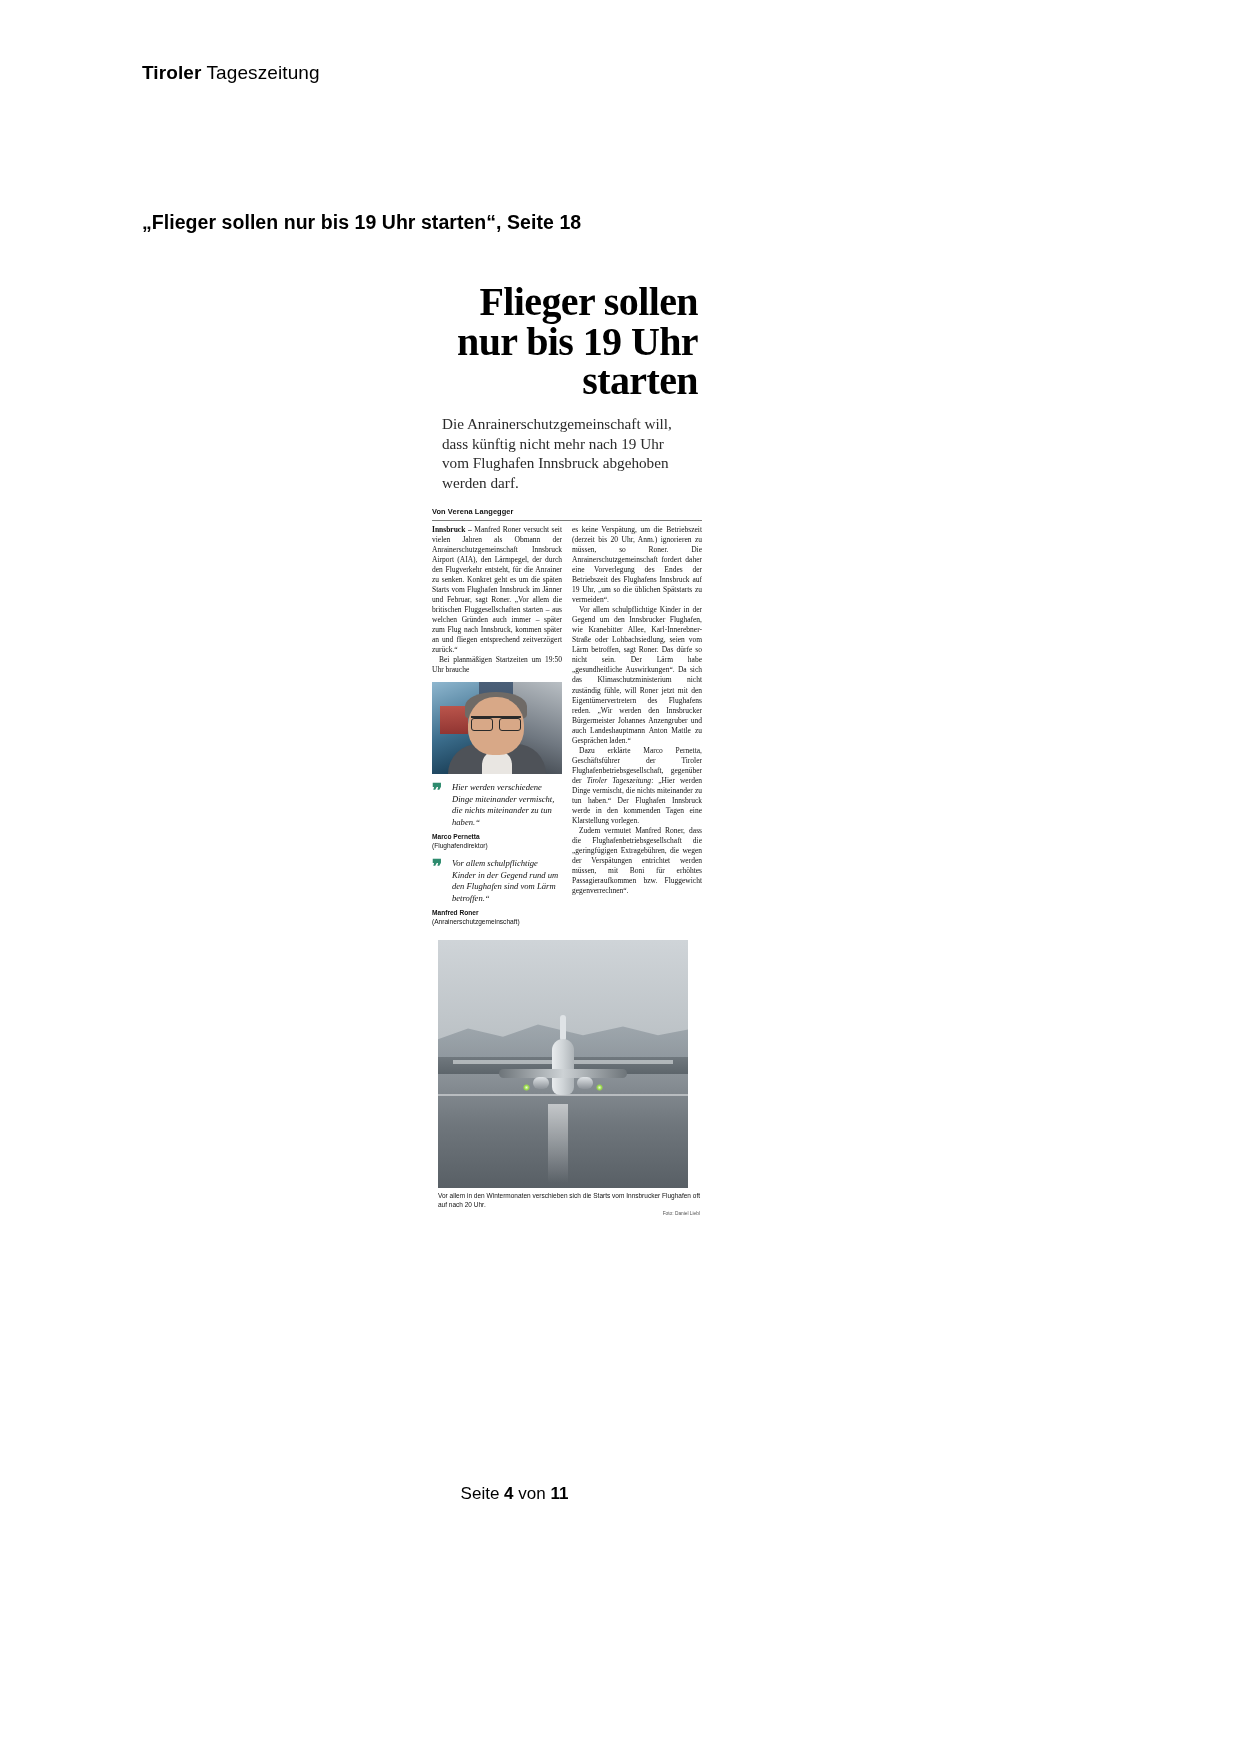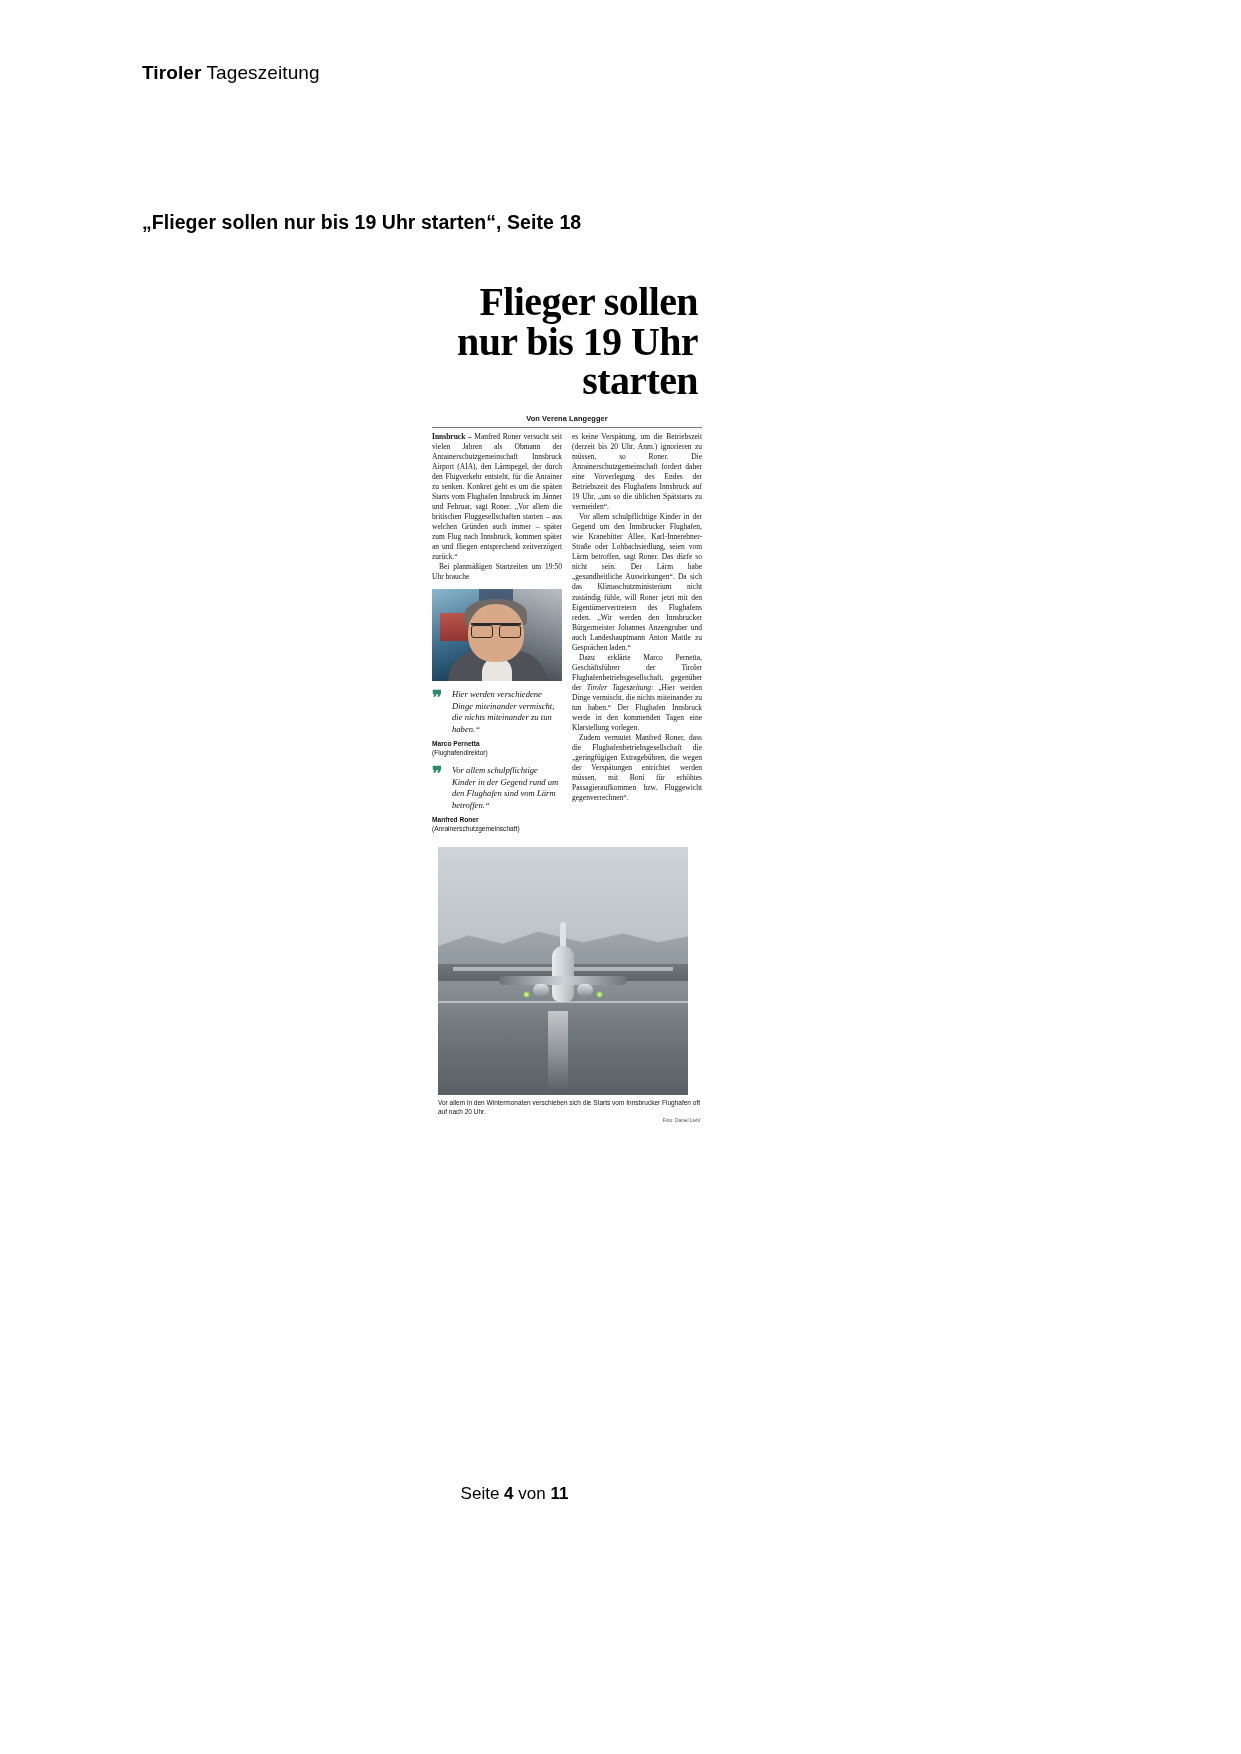--- a/index.html
+++ b/index.html
@@ -69,21 +69,20 @@
     width: 252px;
   }
 
   .byline {
     font-family: "Liberation Sans", sans-serif;
     font-size: 7.4px;
     font-weight: bold;
     letter-spacing: 0.1px;
     margin: 0 0 4px 0;
     color: #111;
-    text-align: center;
   }
 
   .rule-top {
     border-top: 0.8px solid #7a7a7a;
     width: 270px;
     margin: 2px 0 4px 0;
   }
 
   
   .cols {
@@ -293,20 +292,21 @@
 <div class="page-header">
   <span class="brand-bold">Tiroler</span><span class="brand-light"> Tageszeitung</span>
 </div>
 
 <div class="doc-title">„Flieger sollen nur bis 19 Uhr starten“, Seite 18</div>
 
 <div class="clipping">
 
   <div class="art-headline">Flieger sollen nur bis 19 Uhr starten</div>
 
+  <div class="art-lead">Die Anrainerschutzgemeinschaft will, dass künftig nicht mehr nach 19 Uhr vom Flughafen Innsbruck abgehoben werden darf.</div>
 
   <div class="byline">Von Verena Langegger</div>
   <div class="rule-top"></div>
 
   <div class="cols">
 
     <div class="col">
       <p class="first"><b>Innsbruck –</b><span> Manfred Roner versucht seit vielen Jahren als Obmann der Anrainerschutzgemeinschaft Innsbruck Airport (AIA), den Lärmpegel, der durch den Flugverkehr entsteht, für die Anrainer zu senken. Konkret geht es um die späten Starts vom Flughafen Innsbruck im Jänner und Februar, sagt Roner. „Vor allem die britischen Fluggesellschaften starten – aus welchen Gründen auch immer – später zum Flug nach Innsbruck, kommen später an und fliegen entsprechend zeitverzögert zurück.“</span></p>
       <p>Bei planmäßigen Startzeiten um 19:50 Uhr brauche</p>
 

